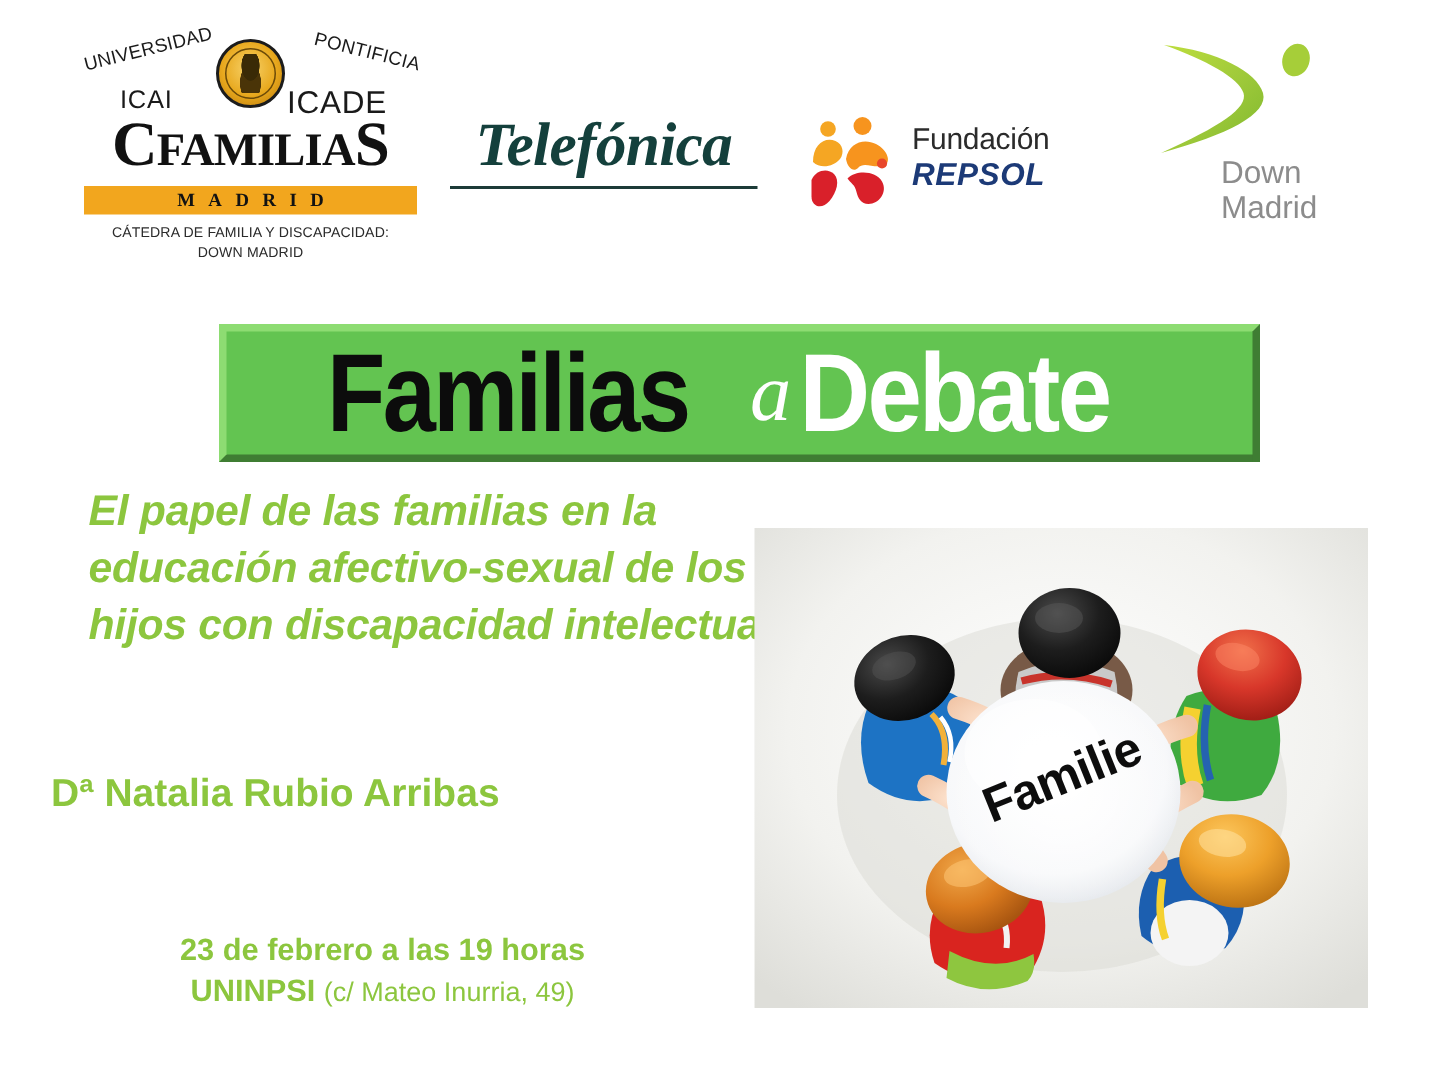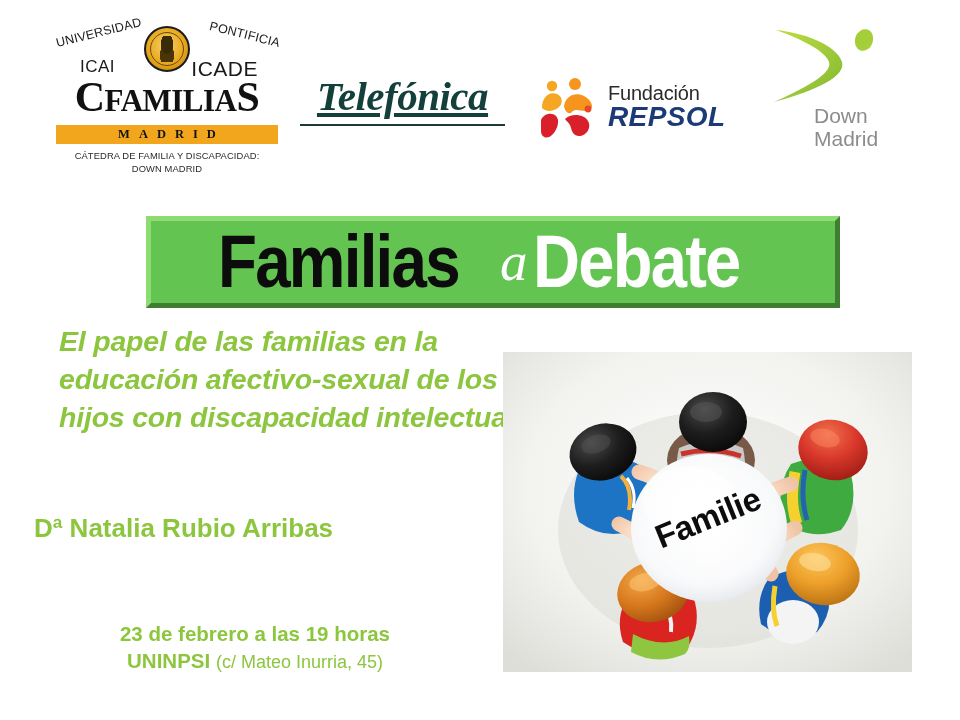--- a/index.html
+++ b/index.html
@@ -129,21 +129,20 @@
   }
   #telefonica-word {
     font-family: "Liberation Serif", serif;
     font-style: italic;
     font-weight: bold;
     font-size: 41px;
     line-height: 48px;
     color: #14403c;
     letter-spacing: -0.5px;
     text-align: center;
-    text-decoration: underline;
   }
   #telefonica-rule {
     height: 1.6px;
     background: #1c3b38;
     margin-top: 4px;
     width: 100%;
   }
 
   
   #repsol-logo {
@@ -161,21 +160,21 @@
     left: 70px; top: 8px;
   }
   #repsol-fundacion {
     font-size: 20px;
     color: #2b2b2b;
     font-family: "Liberation Sans", sans-serif;
     line-height: 22px;
     letter-spacing: -.2px;
   }
   #repsol-repsol {
-    font-size: 28px;
+    font-size: 21px;
     font-weight: bold;
     font-style: italic;
     color: #1c3a77;
     font-family: "Liberation Sans", sans-serif;
     line-height: 25px;
     letter-spacing: .4px;
   }
 
   
   #down-logo {
@@ -387,21 +386,21 @@
       <span id="banner-familias">Familias</span><span id="banner-a">a</span><span id="banner-debate">Debate</span>
     </div>
   </div>
 
   <div id="title-text">El papel de las familias en la educación afectivo-sexual de los hijos con discapacidad intelectual</div>
 
   <div id="speaker-name">Dª Natalia Rubio Arribas</div>
 
   <div id="event-info">
     <span id="event-date">23 de febrero a las 19 horas</span>
-    <span id="event-venue-line"><span id="event-venue">UNINPSI </span><span id="event-address">(c/ Mateo Inurria, 45)</span></span>
+    <span id="event-venue-line"><span id="event-venue">UNINPSI </span><span id="event-address">(c/ Mateo Inurria, 49)</span></span>
   </div>
 
   <div id="photo">
     <svg viewBox="0 0 409 320" xmlns="http://www.w3.org/2000/svg">
       <defs>
         <radialGradient id="bg" cx="50%" cy="42%" r="72%">
           <stop offset="0%" stop-color="#ffffff"></stop>
           <stop offset="62%" stop-color="#f2f2ef"></stop>
           <stop offset="100%" stop-color="#dedeD9"></stop>
         </radialGradient>

